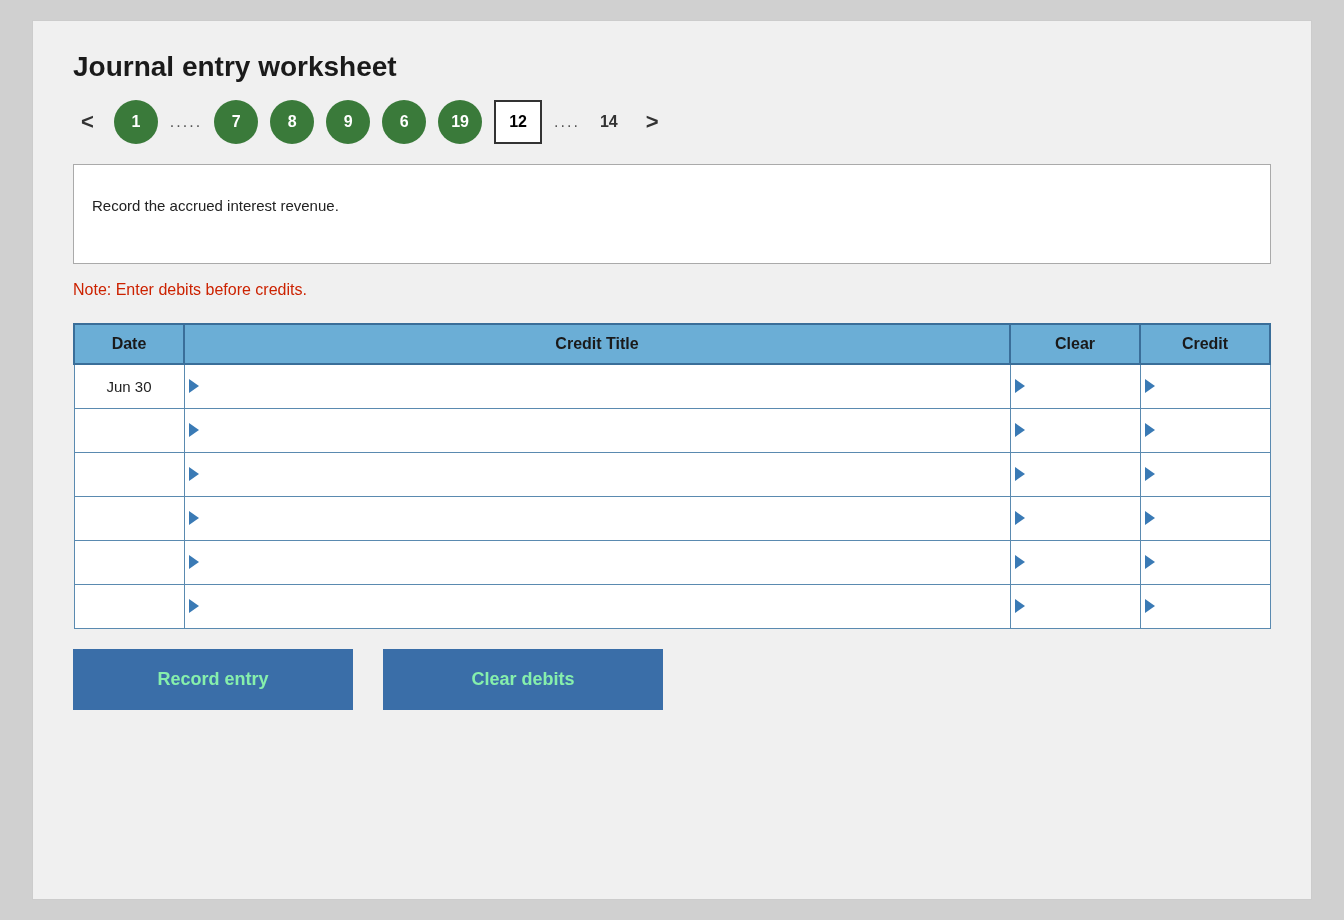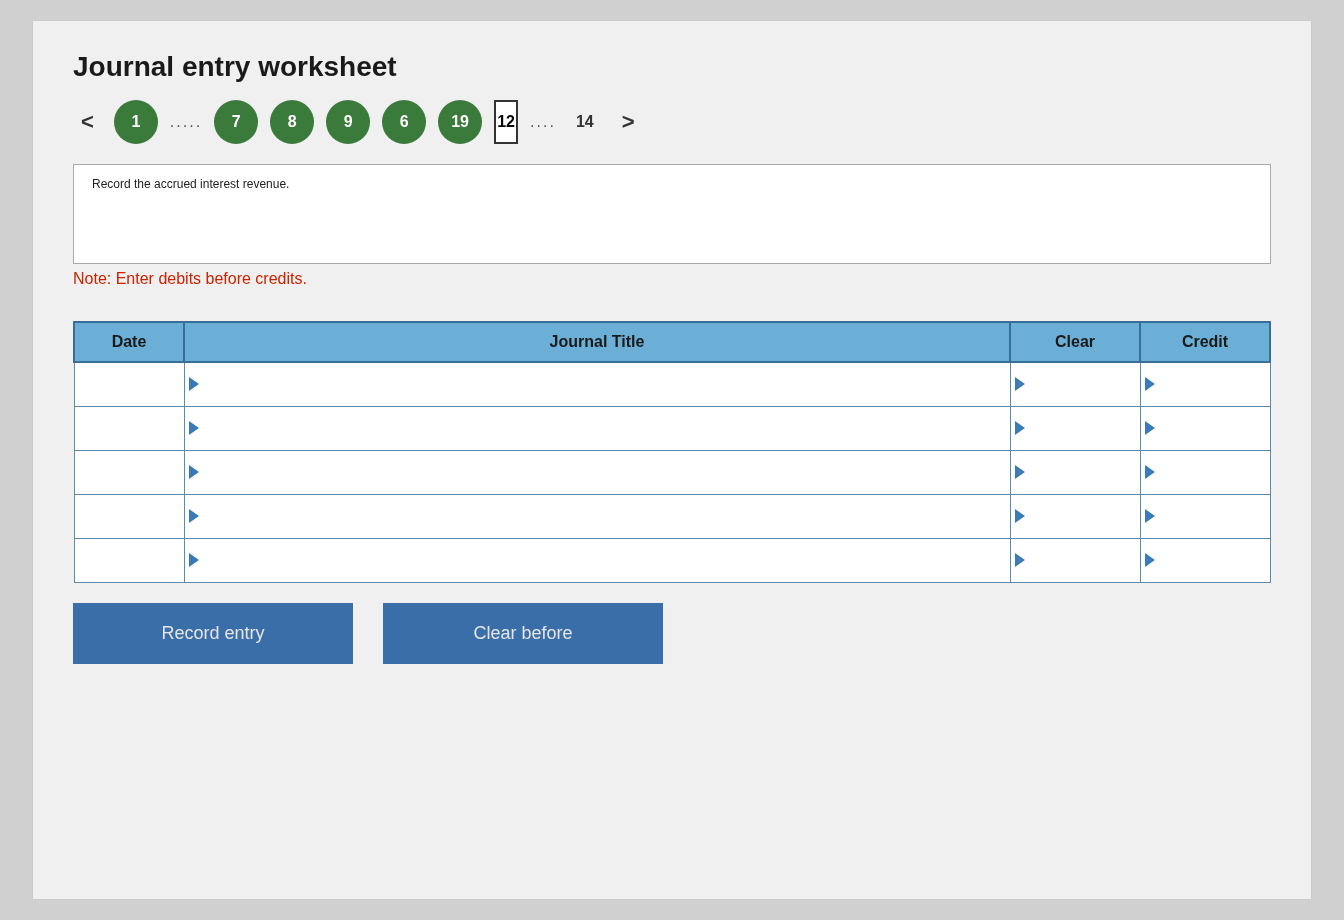--- a/index.html
+++ b/index.html
@@ -51,21 +51,21 @@
       background: #3a7a3a;
       color: white;
       display: flex;
       align-items: center;
       justify-content: center;
       font-size: 16px;
       font-weight: bold;
       cursor: pointer;
     }
     .page-current {
-      width: 24px;
+      width: 48px;
       height: 44px;
       border: 2px solid #333;
       background: white;
       display: flex;
       align-items: center;
       justify-content: center;
       font-size: 16px;
       font-weight: bold;
       cursor: pointer;
     }
@@ -73,30 +73,30 @@
       font-size: 16px;
       font-weight: bold;
       color: #333;
       padding: 4px 8px;
       cursor: pointer;
       text-align: center;
     }
     .instruction-box {
       border: 1px solid #aaa;
       background: white;
-      padding: 12px 18px;
+      padding: 32px 18px;
       min-height: 100px;
-      margin-bottom: 6px;
-      font-size: 12px;
+      margin-bottom: 17px;
+      font-size: 15px;
       color: #222;
     }
     .note-text {
       color: #cc2200;
       font-size: 16px;
-      margin-bottom: 33px;
+      margin-bottom: 24px;
     }
     .journal-table {
       width: 100%;
       border-collapse: collapse;
       margin-bottom: 20px;
     }
     .journal-table th {
       background: #6baed6;
       color: #1a1a1a;
       font-weight: bold;
@@ -159,22 +159,22 @@
       text-align: left;
     }
     .buttons-row {
       display: flex;
       gap: 0;
       align-items: center;
     }
     .btn {
       padding: 20px 36px;
       font-size: 18px;
-      font-weight: normal;
-      color: #e5e5e5;
+      font-weight: bold;
+      color: #86efac;
       background: #3a6ea8;
       border: none;
       cursor: pointer;
       min-width: 280px;
     }
     .btn-record { margin-right: 30px; }
     .btn-clear { margin-right: auto; }
     .btn-view { margin-left: auto; }
   </style>
 </head>
@@ -214,27 +214,42 @@
   <div class="instruction-box">
     <span>Record the accrued interest revenue.</span>
   </div>
 
   <div class="note-text">Note: Enter debits before credits.</div>
 
   <table class="journal-table">
     <thead>
       <tr>
         <th>Date</th>
-        <th>Journal Title</th>
+        <th>Credit Title</th>
         <th>Clear</th>
         <th>Credit</th>
       </tr>
     </thead>
     <tbody>
       <tr>
+        <td class="date-cell"><span>Jun 30</span></td>
+        <td class="account-cell" style="position:relative;">
+          <span class="triangle-indicator"></span>
+          <input class="input-field" type="text" style="">
+        </td>
+        <td class="number-cell" style="position:relative;">
+          <span class="triangle-indicator"></span>
+          <input class="number-input" type="text" style="">
+        </td>
+        <td class="number-cell" style="position:relative;">
+          <span class="triangle-indicator"></span>
+          <input class="number-input" type="text" style="">
+        </td>
+      </tr>
+      <tr>
         <td class="date-cell"></td>
         <td class="account-cell" style="position:relative;">
           <span class="triangle-indicator"></span>
           <input class="input-field" type="text" style="">
         </td>
         <td class="number-cell" style="position:relative;">
           <span class="triangle-indicator"></span>
           <input class="number-input" type="text" style="">
         </td>
         <td class="number-cell" style="position:relative;">
@@ -300,16 +315,16 @@
         <td class="number-cell" style="position:relative;">
           <span class="triangle-indicator"></span>
           <input class="number-input" type="text" style="">
         </td>
       </tr>
     </tbody>
   </table>
 
   <div class="buttons-row">
     <button class="btn btn-record">Record entry</button>
-    <button class="btn btn-clear">Clear before</button>
+    <button class="btn btn-clear">Clear debits</button>
   </div>
 
 </div>
 
 </body></html>

